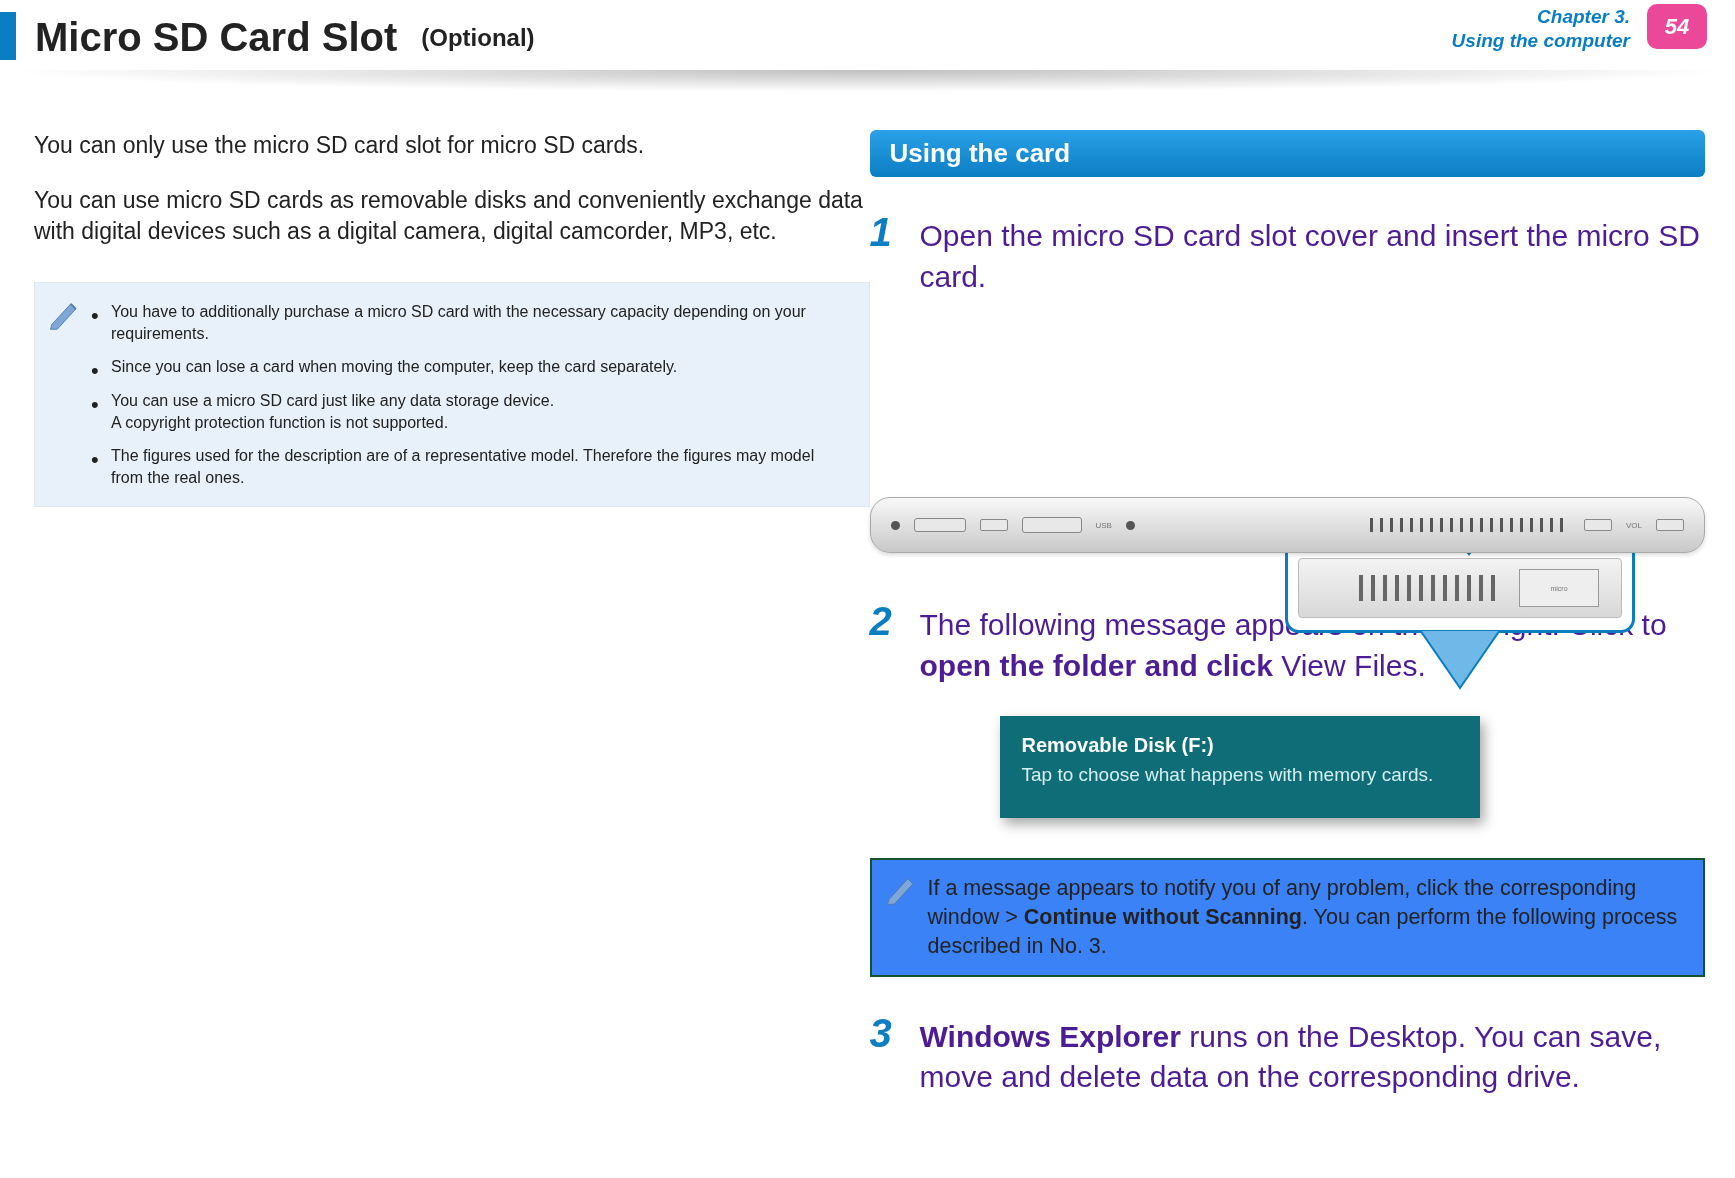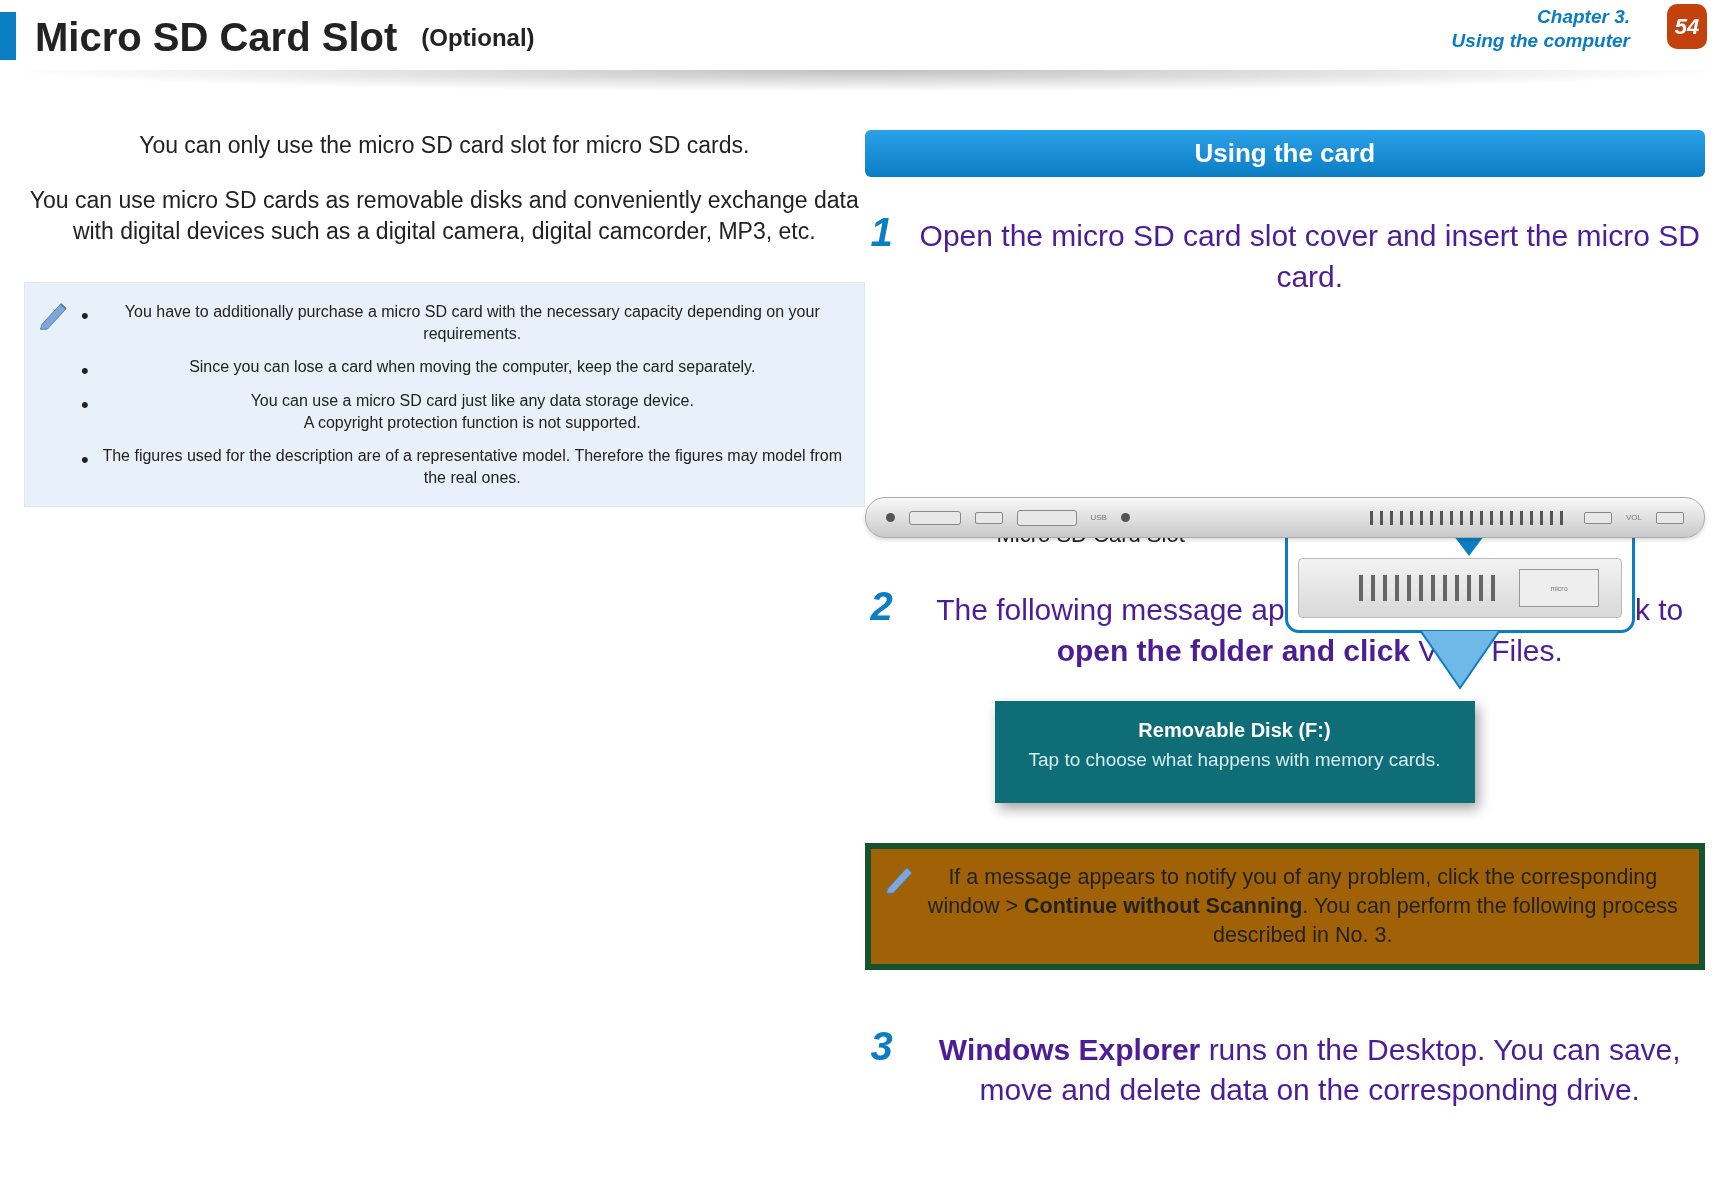--- a/index.html
+++ b/index.html
@@ -3,24 +3,24 @@
   <meta charset="utf-8">
   <style>
     * { margin: 0; padding: 0; box-sizing: border-box; }
     body { font-family: 'Segoe UI', Arial, sans-serif; background: #fff; width: 1735px; height: 1178px; position: relative; color: #333; }
     
     .header { position: relative; height: 75px; padding-left: 35px; display: flex; align-items: center; }
     .header-bar { position: absolute; left: 0; top: 12px; width: 16px; height: 48px; background: #0b7dc3; }
     .title-main { font-size: 40px; font-weight: 800; color: #222; }
     .title-sub { font-size: 24px; font-weight: 700; color: #222; margin-left: 24px; }
     .chapter-info { position: absolute; right: 105px; top: 5px; text-align: right; color: #0b7dc3; font-weight: 700; font-size: 19px; line-height: 1.25; font-style: italic; }
-    .page-badge { position: absolute; right: 28px; top: 4px; width: 40px; height: 45px; background: #c2410c; color: #fff; font-weight: 700; font-size: 22px; display: flex; align-items: center; justify-content: center; border-radius: 10px; font-style: italic; }
+    .page-badge { position: absolute; right: 28px; top: 4px; width: 60px; height: 45px; background: #ec4899; color: #fff; font-weight: 700; font-size: 22px; display: flex; align-items: center; justify-content: center; border-radius: 10px; font-style: italic; }
     .header-shadow { position: absolute; left: 0; right: 0; top: 70px; height: 22px; background: radial-gradient(ellipse at center top, rgba(0,0,0,0.25), rgba(0,0,0,0) 70%); }
 
-    .content { display: flex; padding: 55px 30px 0 24px; text-align: center; }
+    .content { display: flex; padding: 55px 30px 0 34px; }
     .col { flex: 1; }
     .para { font-size: 23px; line-height: 1.35; color: #222; margin-bottom: 24px; }
 
     .note-box { background: #e8f0fa; border: 1px solid #dfe7f0; padding: 18px 20px 18px 56px; position: relative; margin-top: 35px; }
     .note-icon { position: absolute; left: 12px; top: 14px; width: 34px; height: 34px; }
     .note-icon svg { width: 100%; height: 100%; }
     .note-box ul { list-style: none; }
     .note-box li { font-size: 16px; line-height: 1.35; color: #222; margin-bottom: 12px; position: relative; padding-left: 20px; }
     .note-box li::before { content: "•"; position: absolute; left: 0; top: 0; font-size: 22px; }
     .note-box li:last-child { margin-bottom: 0; }
@@ -41,33 +41,33 @@
     .arrow-down .shaft::after { content:""; position:absolute; left:4px; right:4px; top:4px; bottom:4px; background: repeating-linear-gradient(to bottom, rgba(255,255,255,0.5) 0 2px, transparent 2px 5px); }
     .arrow-down .tri { width: 0; height: 0; border-left: 18px solid transparent; border-right: 18px solid transparent; border-top: 24px solid #0b7dc3; margin: 0 auto; }
     .callout-pointer { position: absolute; left: 50%; bottom: -60px; width: 80px; height: 60px; margin-left: -40px; }
     .callout-pointer svg { width: 100%; height: 100%; }
     
     .device-inner { position: absolute; left: 10px; right: 10px; bottom: 12px; height: 60px; }
     .device-strip { width:100%; height:100%; background: linear-gradient(to bottom, #f3f3f3, #d8d8d8); border-radius: 4px; border:1px solid #bbb; display:flex; align-items:center; }
     .vent { margin-left:60px; width: 140px; height: 26px; background: repeating-linear-gradient(to right, #666 0 4px, transparent 4px 12px); }
     .sd-slot { margin-left:20px; width:80px; height:38px; border:1px solid #999; background:#eee; display:flex; align-items:center; justify-content:center; font-size:7px; color:#777; }
 
-    .device-side { position: relative; margin-top: 200px; height: 41px; background: linear-gradient(to bottom, #f8f8f8, #c9c9c9); border-radius: 20px; border: 1px solid #aaa; display: flex; align-items: center; padding: 0 20px; gap: 14px; box-shadow: 0 2px 4px rgba(0,0,0,0.15); }
+    .device-side { position: relative; margin-top: 200px; height: 56px; background: linear-gradient(to bottom, #f8f8f8, #c9c9c9); border-radius: 20px; border: 1px solid #aaa; display: flex; align-items: center; padding: 0 20px; gap: 14px; box-shadow: 0 2px 4px rgba(0,0,0,0.15); }
     .port-dot { width: 9px; height: 9px; border-radius: 50%; background: #555; }
     .port-rect-s { width: 52px; height: 14px; border: 1px solid #888; border-radius: 3px; background:#e8e8e8; }
     .port-rect-xs { width: 28px; height: 12px; border: 1px solid #888; border-radius: 2px; background:#e8e8e8; }
     .port-rect-slot { width: 60px; height: 16px; border: 1px solid #888; border-radius: 3px; background:#e8e8e8; }
     .side-label { font-size: 8px; color: #777; }
     .vents-side { width: 200px; height: 14px; background: repeating-linear-gradient(to right, #555 0 3px, transparent 3px 10px); margin-left: auto; }
 
     .toast { margin: 14px auto 40px 130px; width: 480px; background: #0f6d77; color: #fff; padding: 18px 22px 30px 22px; box-shadow: 4px 6px 12px rgba(0,0,0,0.35); }
     .toast-title { font-size: 20px; font-weight: 600; margin-bottom: 6px; }
     .toast-sub { font-size: 19px; color: #d6eef0; line-height: 1.3; }
 
-    .note-box2 { background: #a16207; border: 6px solid #14532d; padding: 14px 20px 14px 56px; position: relative; margin-bottom: 56px; }
+    .note-box2 { background: #3b82f6; border: 2px solid #14532d; padding: 14px 20px 14px 56px; position: relative; margin-bottom: 36px; }
     .note-box2 .note-icon { top: 12px; }
     .note-box2 .note-text { font-size: 21.5px; line-height: 1.35; color: #222; }
   </style>
 </head>
 <body>
 
 <div class="header">
   <div class="header-bar"></div>
   <span class="title-main">Micro SD Card Slot</span>
   <span class="title-sub">(Optional)</span>

